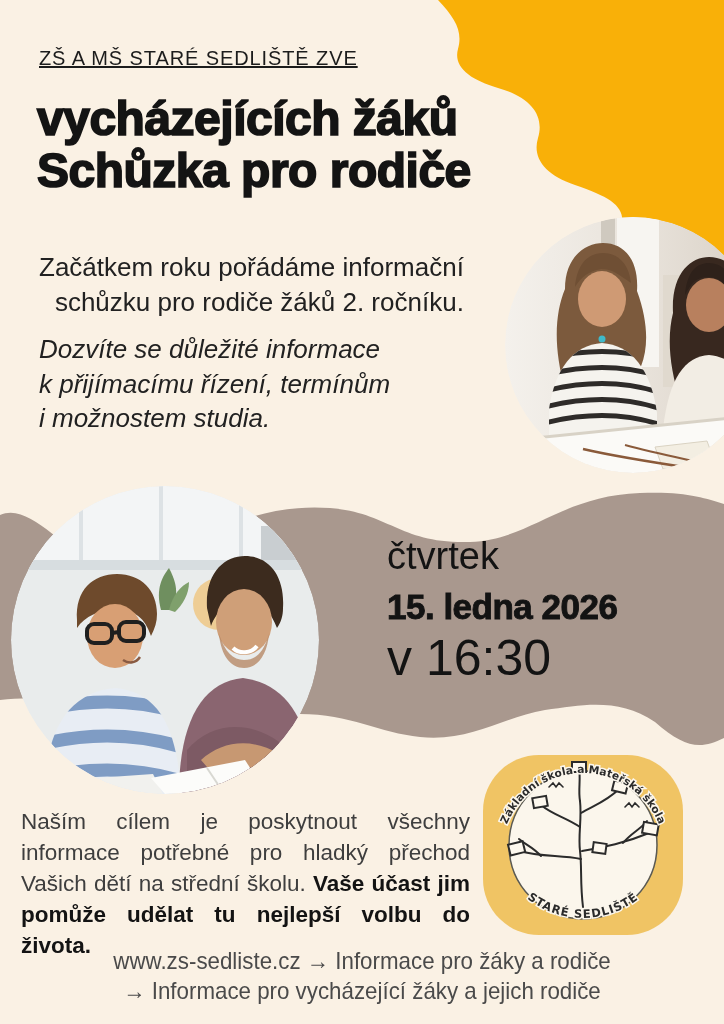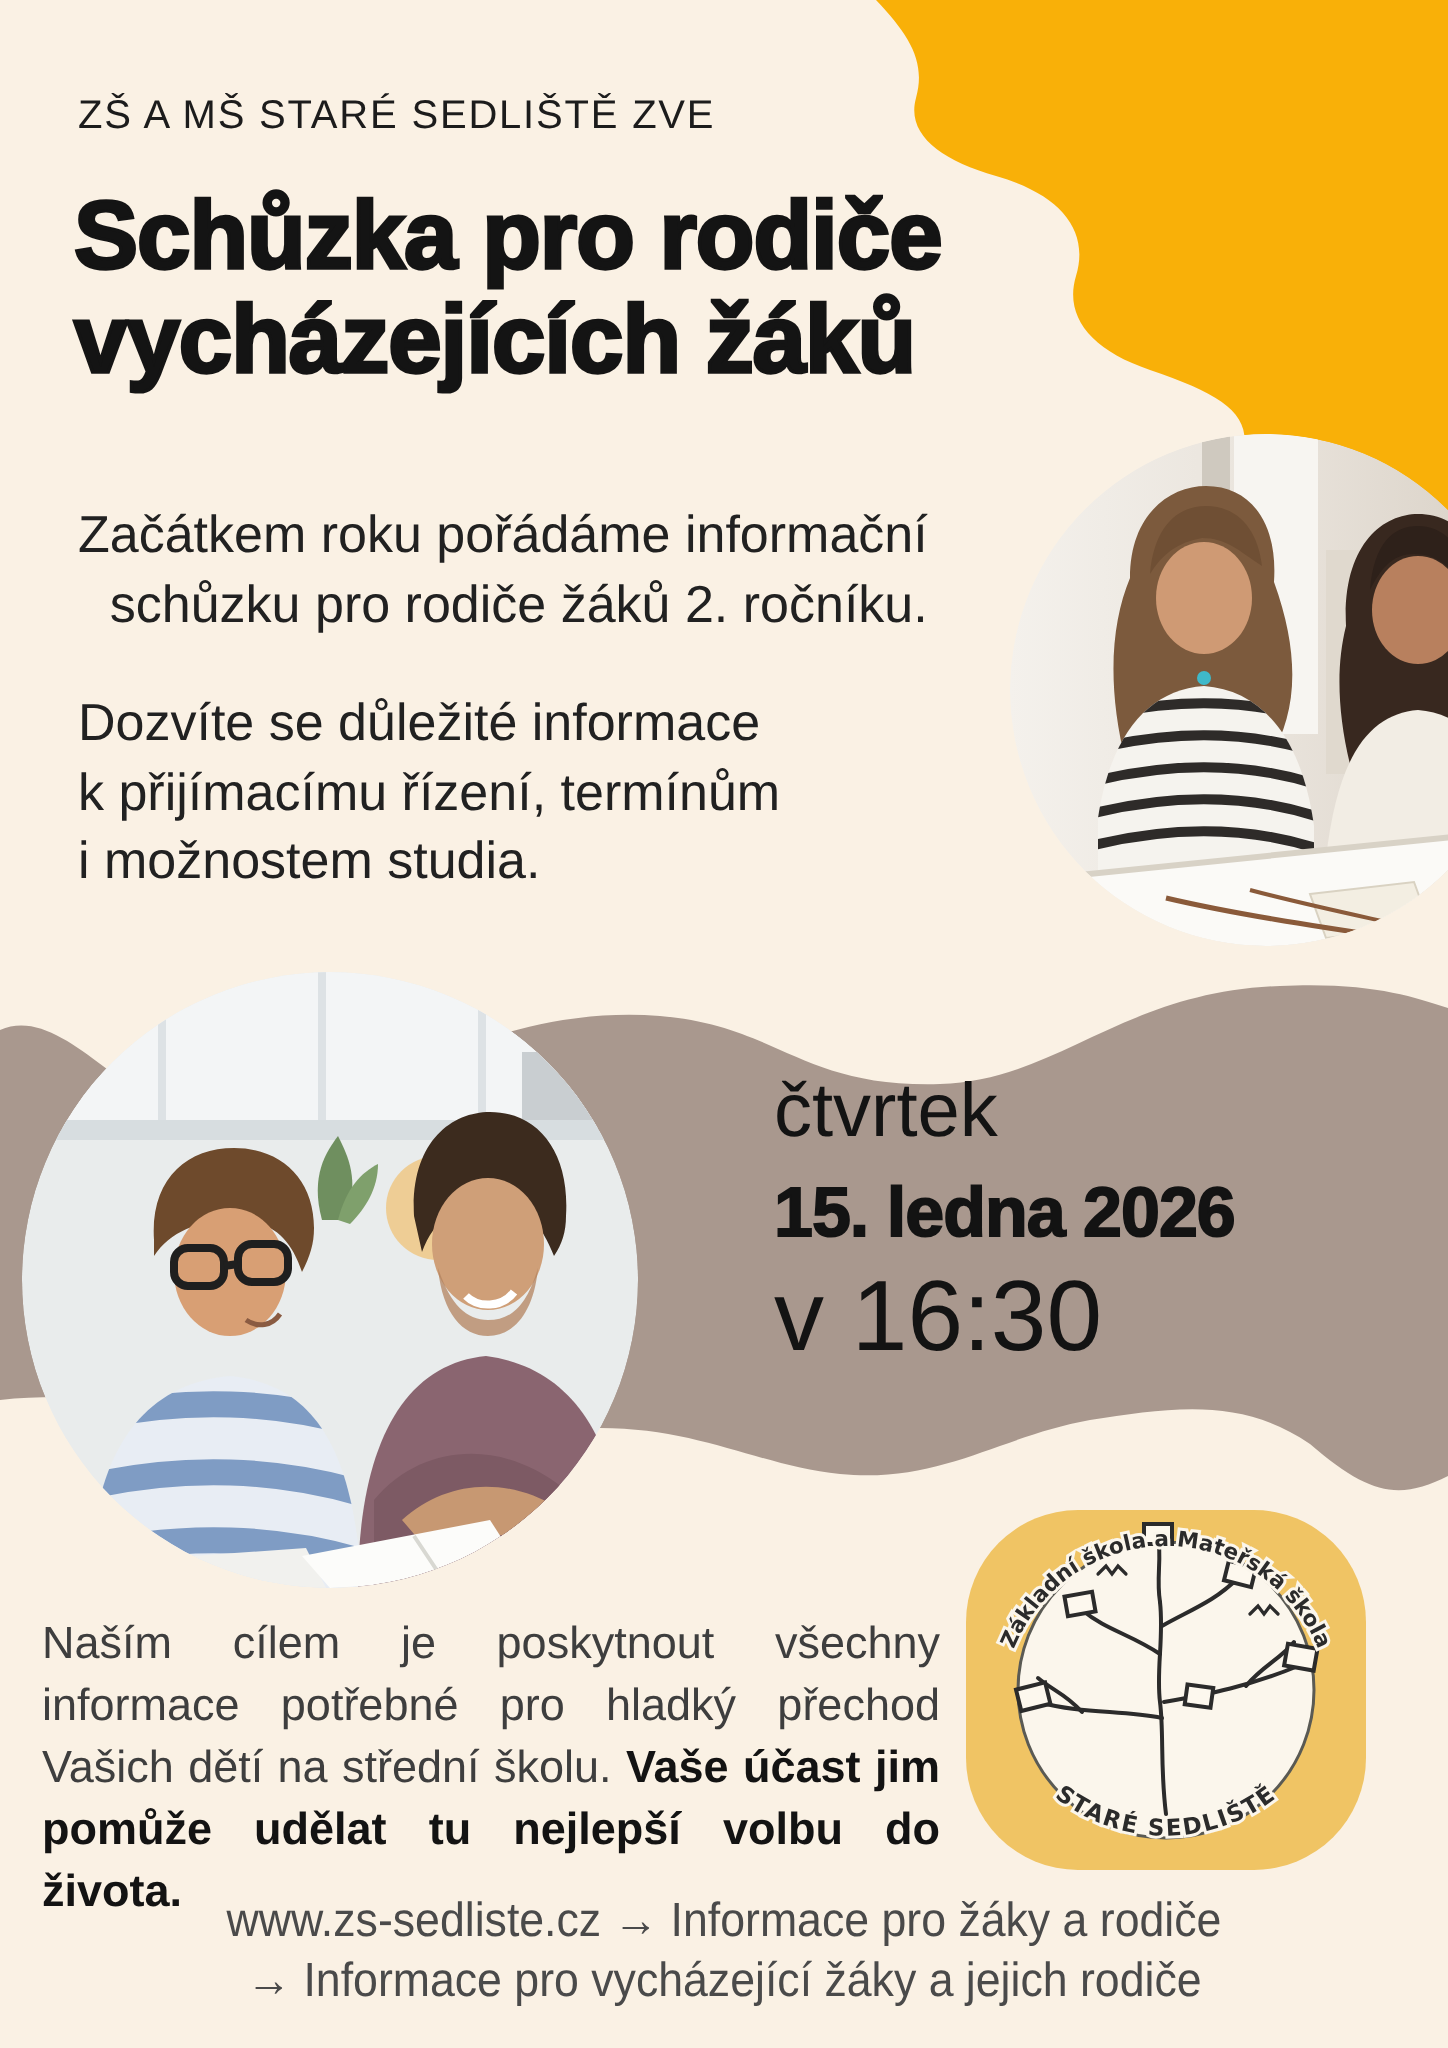--- a/index.html
+++ b/index.html
@@ -11,26 +11,26 @@
   .poster{
     position:relative;width:724px;height:1024px;overflow:hidden;
     background:var(--background,#FAF1E4);
     font-family:"Liberation Sans","DejaVu Sans",sans-serif;
     color:var(--ink,#141414);
   }
   .abs{position:absolute;}
   
   .blob-orange{left:424px;top:0;width:300px;height:262px;}
   
-  .eyebrow{left:39px;top:47px;font-size:20px;letter-spacing:.9px;color:#1c1c1c;font-weight:400;}
+  .eyebrow{left:39px;top:47px;font-size:20px;letter-spacing:.9px;color:#1c1c1c;font-weight:400;text-decoration:underline;}
   .title{left:37px;top:93px;font-size:48px;font-weight:800;line-height:1.08;
     letter-spacing:-.5px;color:var(--ink,#141414);-webkit-text-stroke:1.7px var(--ink,#141414);}
   
   .intro1{left:39px;top:250px;text-align:right;}
-  .intro2{left:39px;top:344px;}
+  .intro2{left:39px;top:332px;font-style:italic;}
   .intro1 div,.intro2 div{font-size:26px;line-height:34.5px;color:#212121;}
   
   .photo-top{left:505px;top:217px;width:256px;height:256px;border-radius:50%;overflow:hidden;}
   .photo-bottom{left:11px;top:486px;width:308px;height:308px;border-radius:50%;overflow:hidden;}
   .photo-top svg,.photo-bottom svg{display:block;width:100%;height:100%;}
   
   .band{left:0;top:480px;width:724px;height:280px;}
   
   .event{left:342px;top:531px;color:#131313;margin-left:45px;}
   .event-weekday{font-size:38px;line-height:50px;}
@@ -54,22 +54,22 @@
 <div class="poster">
 
   <svg class="abs blob-orange" viewBox="0 0 300 262" aria-hidden="true">
     <path d="M14,0 C31,18 39,31 34,49 C29,67 46,80 74,88 C106,97 121,115 114,138
              C108,158 121,175 151,185 C186,197 201,206 198,225 C196,243 226,252 256,246
              C276,242 291,249 300,257 L300,0 Z" style="fill:var(--accent-orange,#F9B008)"></path>
   </svg>
 
   <div class="abs eyebrow">ZŠ A MŠ STARÉ SEDLIŠTĚ ZVE</div>
   <div class="abs title">
+    <div>vycházejících žáků</div>
     <div>Schůzka pro rodiče</div>
-    <div>vycházejících žáků</div>
   </div>
 
   <div class="abs intro1">
     <div>Začátkem roku pořádáme informační</div>
     <div>schůzku pro rodiče žáků 2. ročníku.</div>
   </div>
   <div class="abs intro2">
     <div>Dozvíte se důležité informace</div>
     <div>k přijímacímu řízení, termínům</div>
     <div>i možnostem studia.</div>

